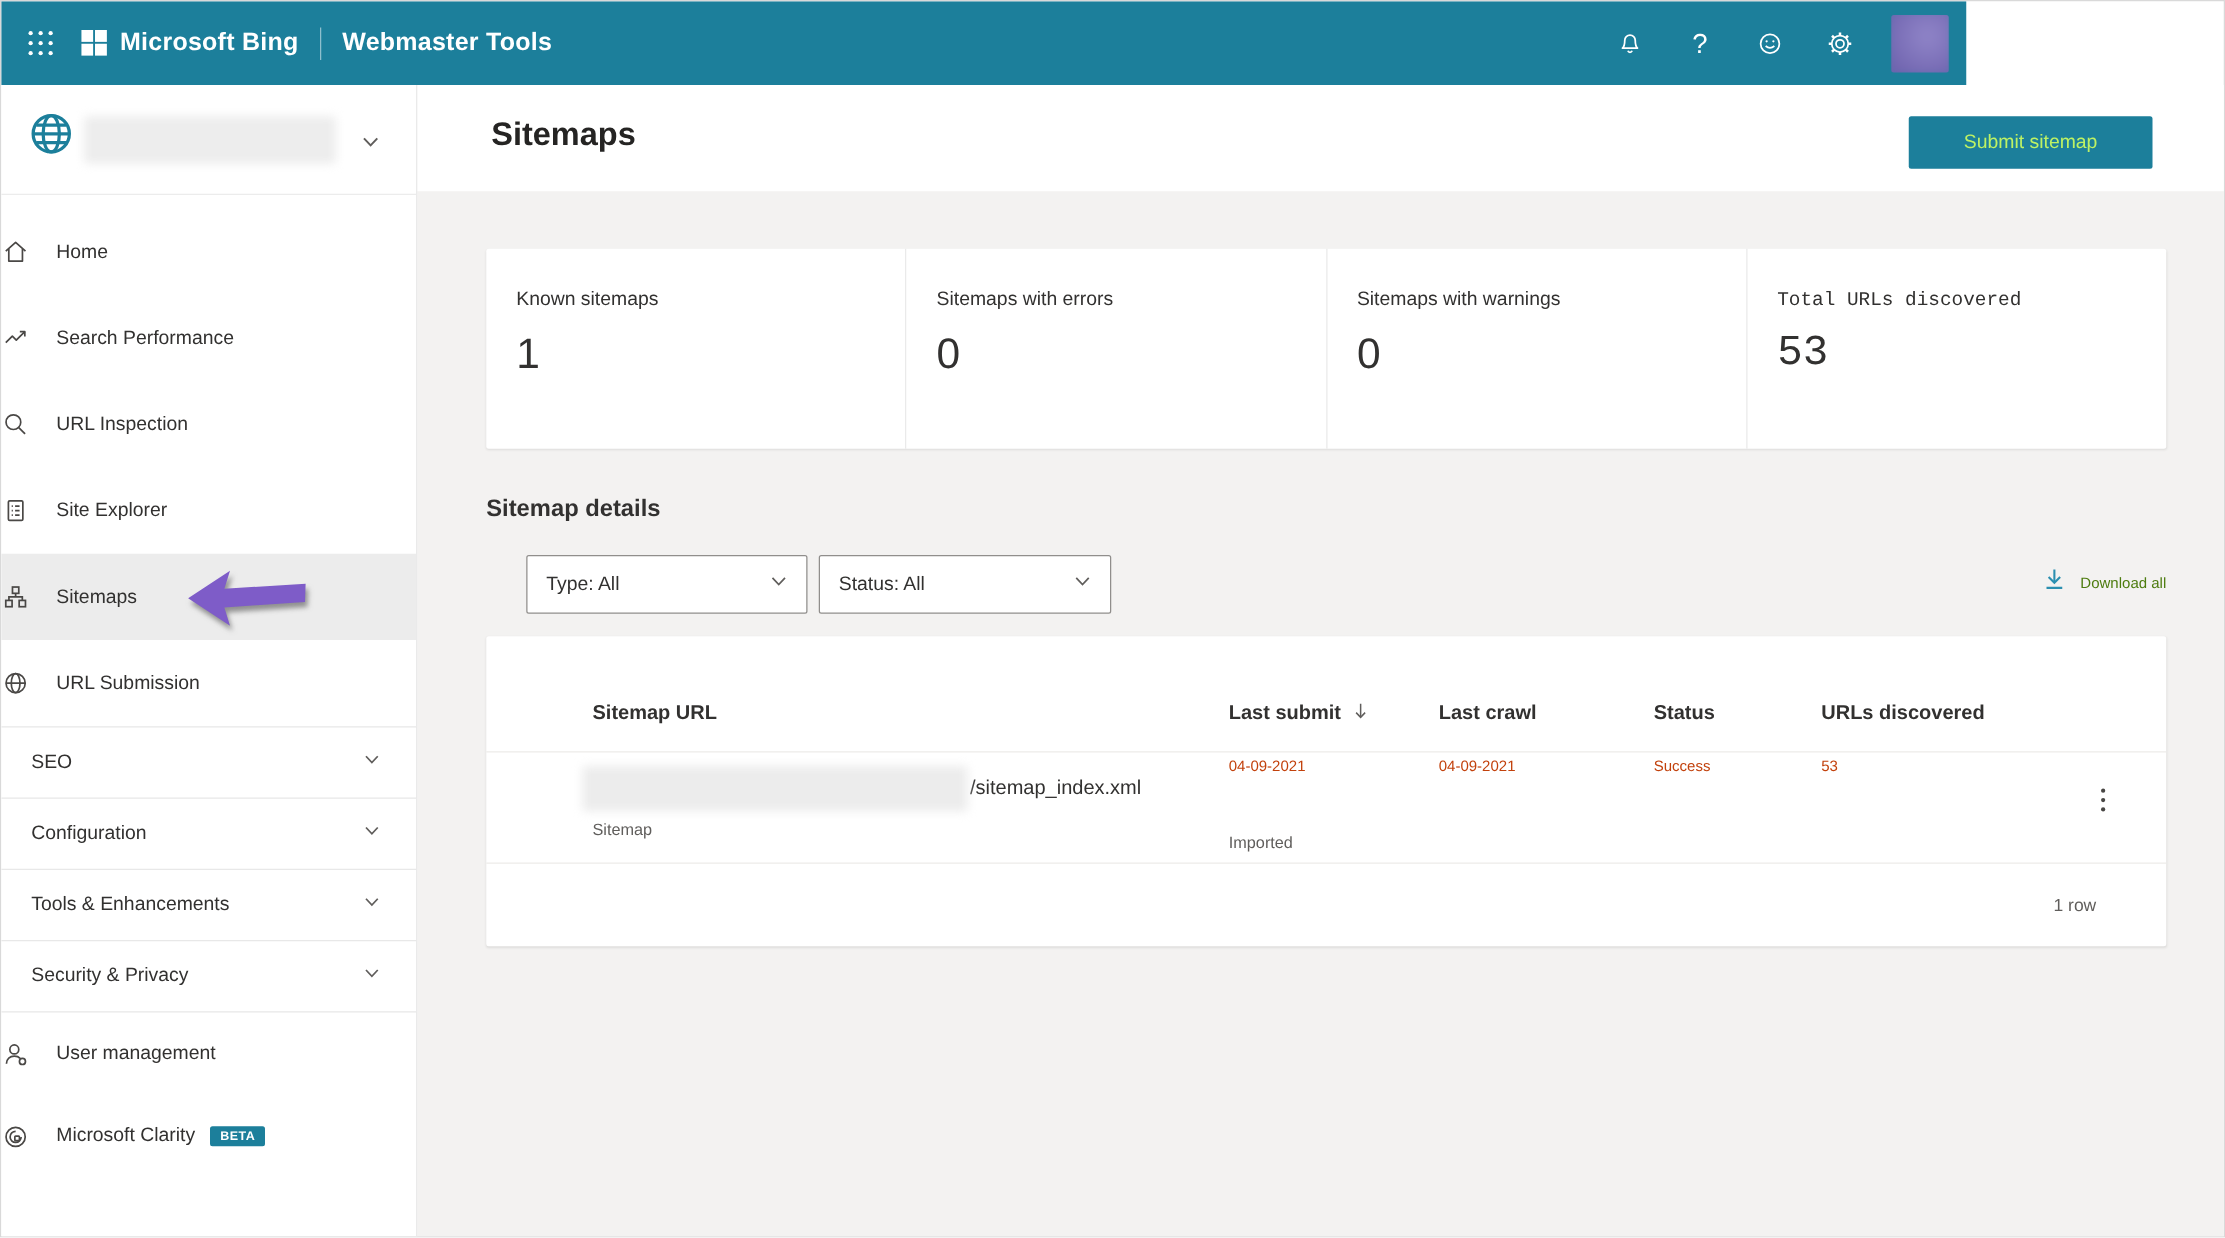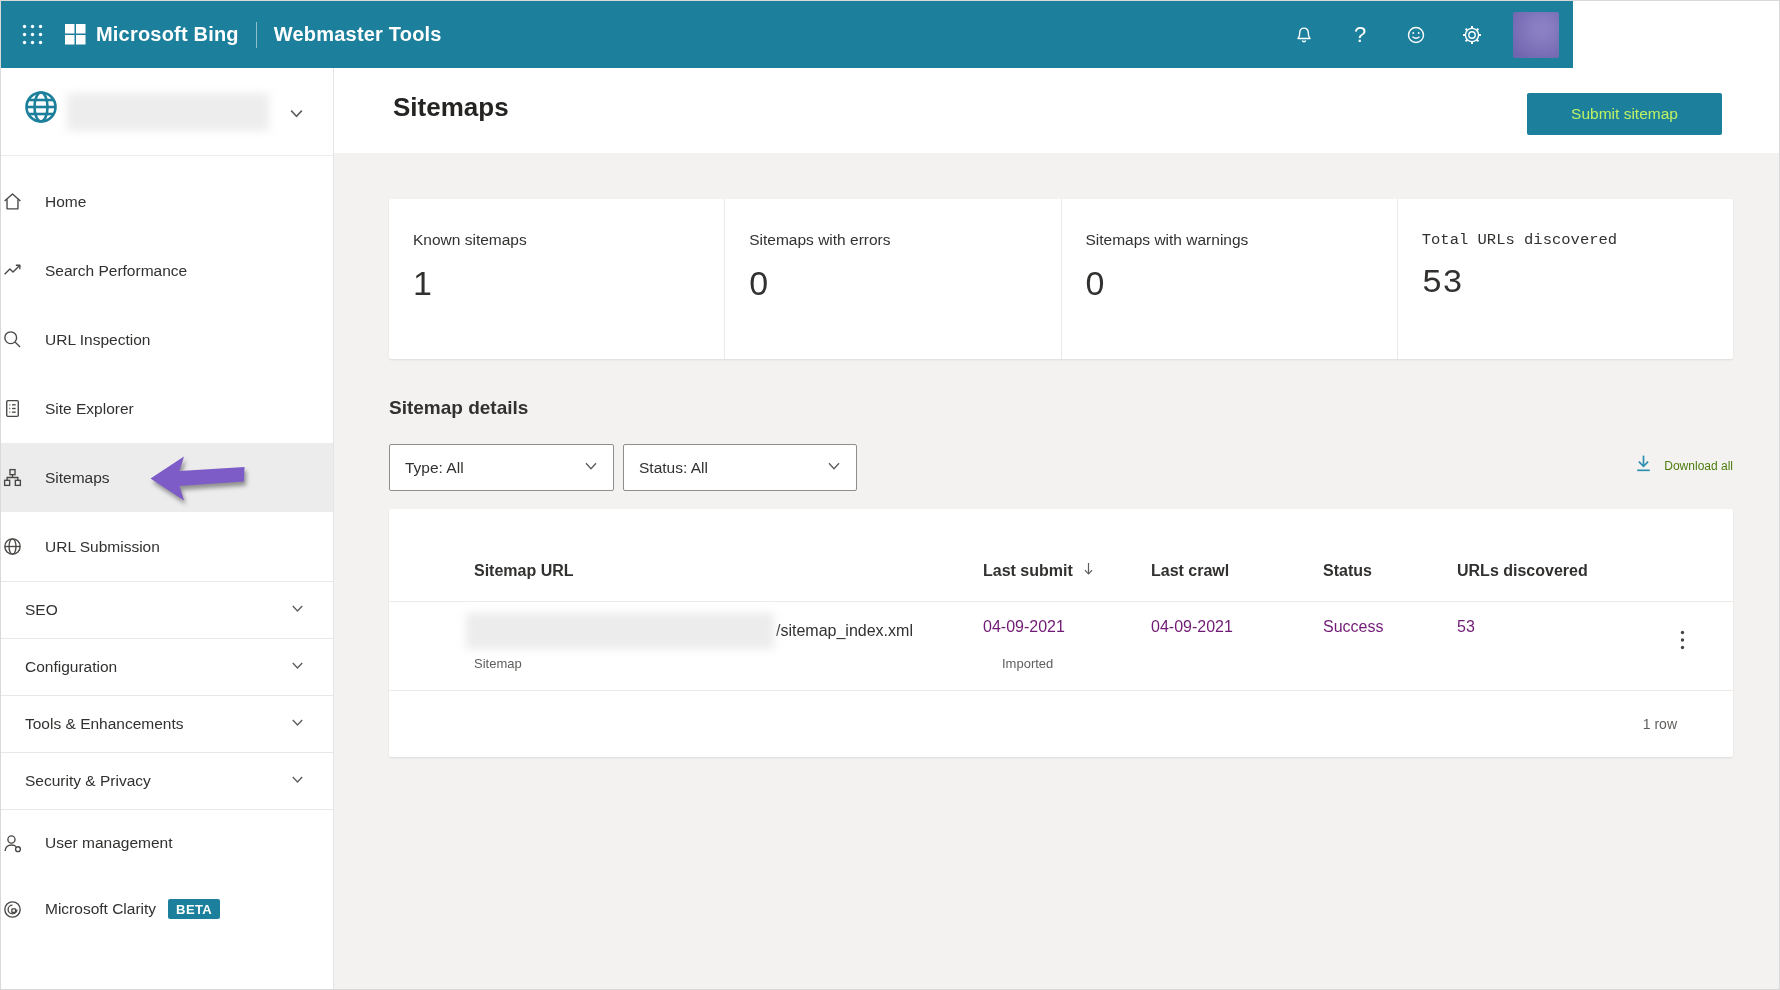--- a/index.html
+++ b/index.html
@@ -25,57 +25,57 @@
   .selector-globe { position:absolute; left:20px; top:19px; }
   .site-name-blur { position:absolute; left:66px; top:25px; width:202px; height:38px; background:#ededed; filter:blur(4px); border-radius:3px; }
   .selector-chev { position:absolute; right:28px; top:37px; }
   .nav { position:absolute; top:99px; left:0; right:0; }
   .nav-item { height:69px; display:flex; align-items:center; font-size:15.5px; color:#323130; cursor:pointer; }
   .nav-item .nav-icon { width:22px; height:22px; margin-right:22px; display:flex; align-items:center; justify-content:center; }
   .nav-item.active { background:#ececec; }
   .nav-item.tall { height:66px; }
   .nav-section { height:56px; display:flex; align-items:center; justify-content:space-between; padding:0 28px 0 24px; font-size:15.5px; color:#323130; cursor:pointer; }
   .nav-divider { height:1px; background:#e8e8e8; }
-  .beta-badge { background:#1c7f9b; color:#fff; font-size:13px; font-weight:700; padding:3px 8px 2px; border-radius:2px; margin-left:12px; letter-spacing:.4px; }
+  .beta-badge { background:#1c7f9b; color:#fff; font-size:10px; font-weight:700; padding:3px 8px 2px; border-radius:2px; margin-left:12px; letter-spacing:.4px; }
   .annotation-arrow { position:absolute; left:148px; top:453px; z-index:5; filter:drop-shadow(2px 4px 2px rgba(70,70,70,.55)); }
 
   
   .main-header { position:absolute; left:333px; top:67px; width:1447px; height:85px; background:#fff; }
   .page-title { position:absolute; left:59px; top:24px; font-size:26px; font-weight:700; color:#252423; }
   .submit-btn { position:absolute; right:59px; top:25px; width:195px; height:42px; background:#1c7f9b; color:#bef264; font-size:15.5px; border:none; border-radius:2px; cursor:pointer; font-family:inherit; }
 
   
   .content { position:absolute; left:333px; top:152px; width:1447px; height:838px; background:#f3f2f1; }
   .stats { position:absolute; left:55px; top:46px; width:1344px; height:160px; background:#fff; display:flex; border-radius:2px; box-shadow:0 1px 2px rgba(0,0,0,.09); }
   .stat { flex:1; padding:32px 0 0 24px; border-right:1px solid #eaeaea; }
   .stat:last-child { border-right:none;font-family:Liberation Mono, monospace; }
   .stat-label { font-size:15.5px; color:#323130; }
   .stat-value { font-size:34px; font-weight:300; color:#323130; margin-top:15px; }
   .details-heading { position:absolute; left:55px; top:244px; font-size:19px; font-weight:700; color:#323130; }
-  .filter { position:absolute; top:291px; height:47px; background:#fff; border:1px solid #908e8c; border-radius:2px; display:flex; align-items:center; justify-content:space-between; padding:0 14px 0 15px; font-size:15.5px; color:#323130; cursor:pointer; }
+  .filter { position:absolute; top:291px; height:47px; background:#fff; border:1px solid #908e8c; border-radius:2px; display:flex; align-items:center; justify-content:space-between; padding:0 14px 0 15px; font-size:15.5px; color:#323130; cursor:pointer;margin-left:32px; }
   .filter.type { left:55px; width:225px; }
   .filter.status { left:289px; width:234px; }
   .download { position:absolute; right:48px; top:300px; display:flex; align-items:center; gap:10px; cursor:pointer; }
   .download-label { font-size:12px; color:#4d7c0f; }
 
   
   .table-card { position:absolute; left:55px; top:356px; width:1344px; background:#fff; border-radius:2px; box-shadow:0 1px 2px rgba(0,0,0,.09); }
   .t-grid { display:grid; grid-template-columns:594px 168px 172px 134px 276px; }
   .t-head { height:61px; align-items:center; border-bottom:1px solid #edebe9;margin-top:32px; }
   .th { font-size:16px; font-weight:700; color:#323130; }
   .th.first { padding-left:85px; }
   .th.sortable { display:flex; align-items:center; gap:9px; }
   .t-row { position:relative; height:89px; border-bottom:1px solid #edebe9; }
   .cell { position:relative; }
   .url-line { position:absolute; left:77px; top:11px; height:36px; display:flex; align-items:center; }
   .url-blur { width:308px; height:36px; background:#ececec; filter:blur(4px); border-radius:2px; }
   .url-text { font-size:16px; color:#323130; margin-left:2px; white-space:nowrap; }
   .url-sub { position:absolute; left:85px; top:54px; font-size:13px; color:#605e5c; }
-  .cell-main { position:absolute; left:0; top:16px; font-size:16px; color:#701a75; white-space:nowrap; }
-  .cell-sub { position:absolute; left:0; top:54px; font-size:13px; color:#605e5c;margin-left:19px; }
+  .cell-main { position:absolute; left:0; top:4px; font-size:12px; color:#c2410c; white-space:nowrap; }
+  .cell-sub { position:absolute; left:0; top:64px; font-size:13px; color:#605e5c; }
   .kebab { position:absolute; right:40px; top:24px; padding:4px 8px; cursor:pointer; }
   .t-foot { height:66px; display:flex; align-items:center; justify-content:flex-end; padding-right:56px; font-size:14px; color:#605e5c; }
 </style>
 </head>
 <body>
 
 <div class="page">
 
   <div class="topbar">
     <div class="waffle">

